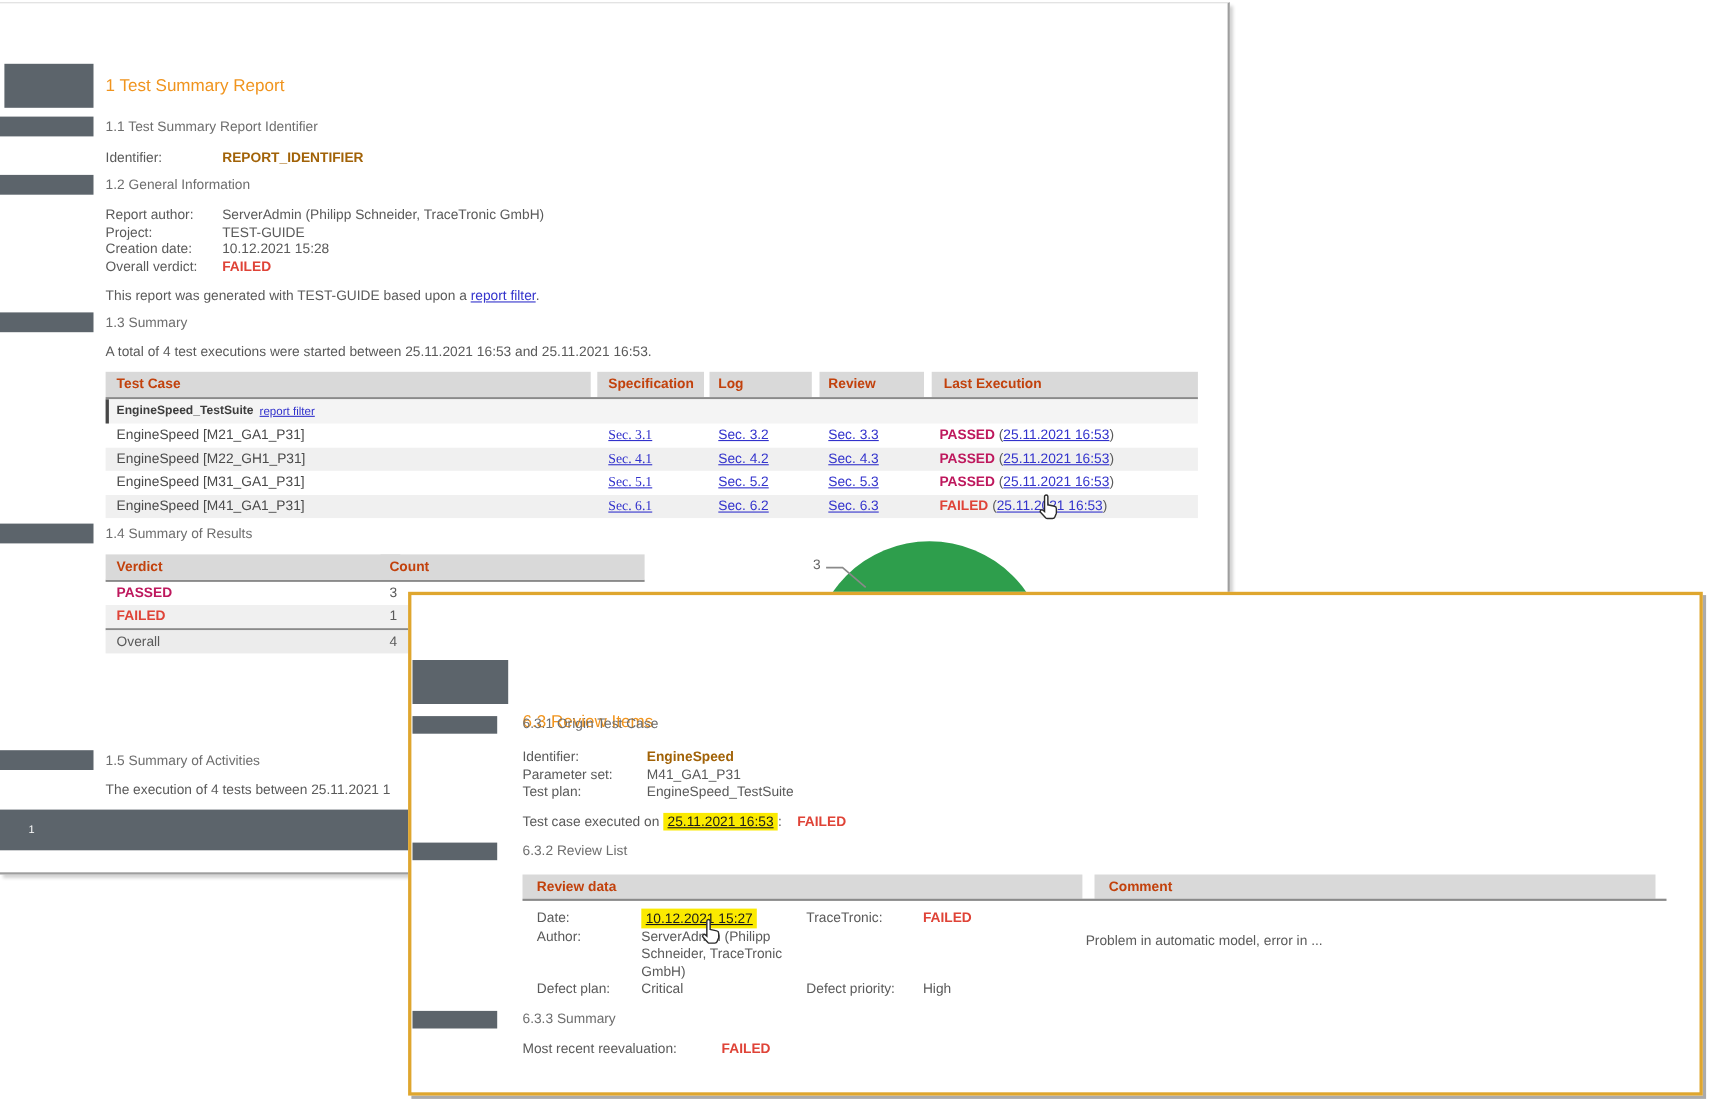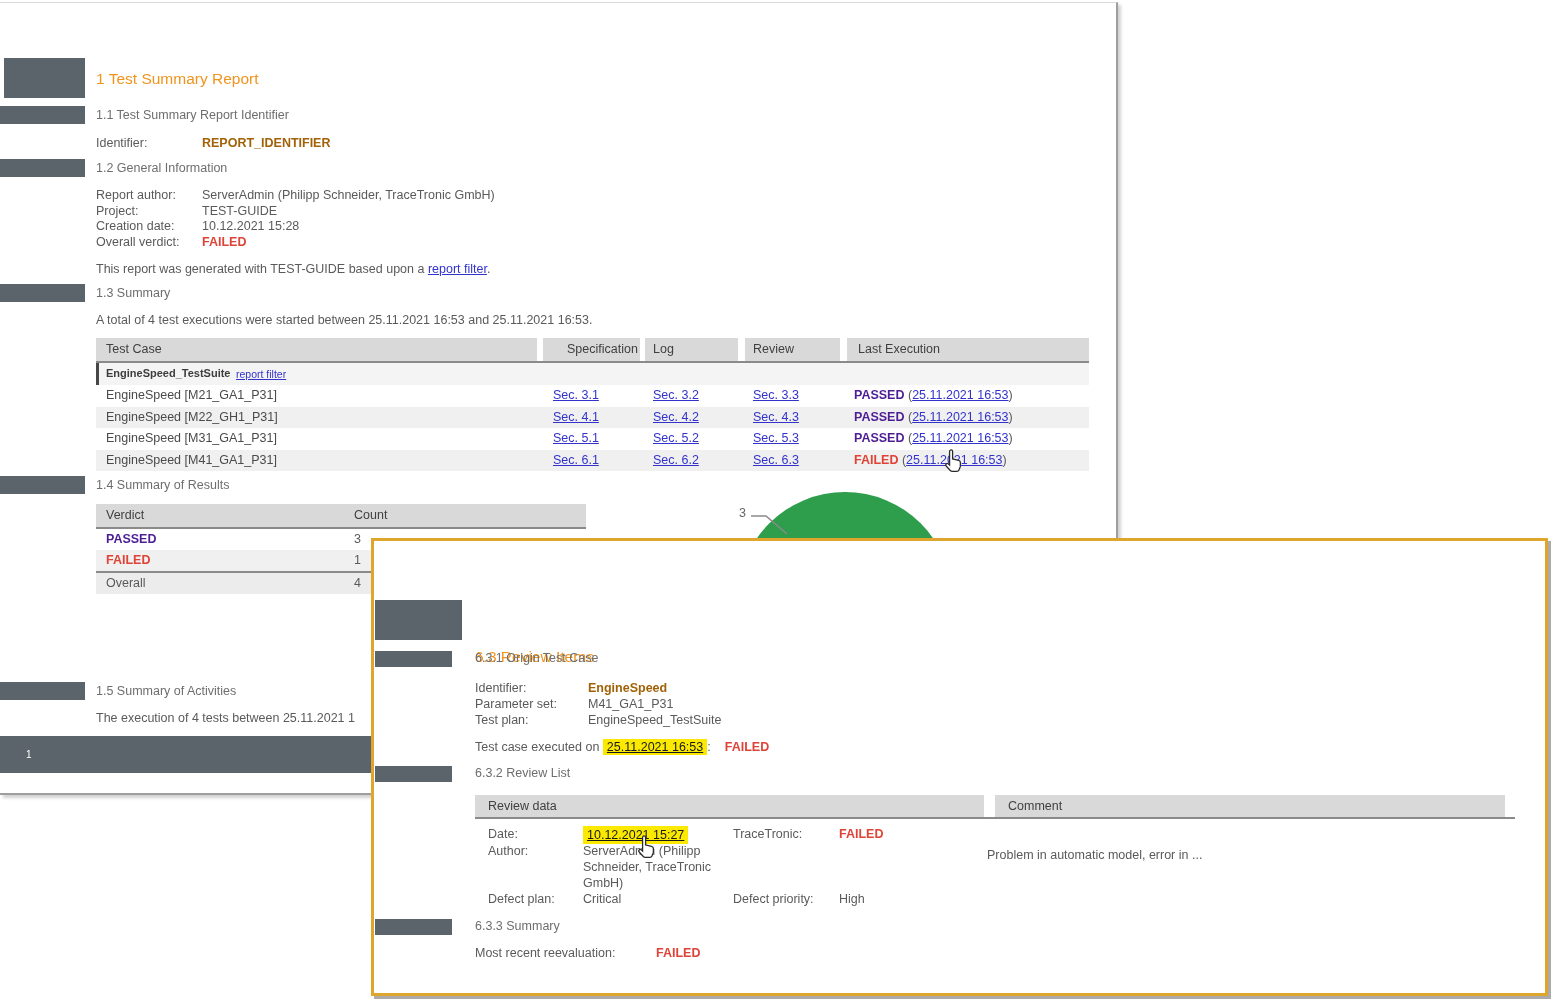--- a/index.html
+++ b/index.html
@@ -14,36 +14,36 @@
     border-top:1px solid #dcdcdc; border-right:2px solid #9e9e9e; border-bottom:2px solid #9e9e9e;
     box-shadow:3px 3px 3px rgba(0,0,0,.18);
   }
   .block { position:absolute; background:#5c646b; }
   .h1-text { position:absolute; font-size:15.5px; color:#f0941e; }
   .h2-text { position:absolute; font-size:12.5px; color:#6e6e6e; }
   .bodytext { position:absolute; color:#5a5a5a; }
   .lbl { color:#5a5a5a; }
   .val-bold { color:#a16207; font-weight:bold; }
   .red { color:#df4337; font-weight:bold; }
-  .green { color:#4c1d95; font-weight:bold; }
+  .green { color:#be185d; font-weight:bold; }
   a.blue { color:#3333cc; text-decoration:underline; cursor:pointer; }
   .kv-grid { display:grid; grid-template-columns:106px auto; line-height:15.6px; }
   
   .sumtab { position:absolute; left:96px; top:335px; width:993px; }
-  .hcell { position:absolute; top:0; height:23px; background:#d9d9d9; color:#404040; line-height:23px; }
+  .hcell { position:absolute; top:0; height:23px; background:#d9d9d9; color:#c2410c; line-height:23px;font-weight:bold; }
   .headrow { position:relative; height:23px; }
   .headline { position:relative; height:2px; background:#8a8a8a; width:993px; }
   .suiterow { position:relative; height:22px; background:#f4f4f4; border-left:3px solid #474747; }
   .suitename { position:absolute; left:7px; top:4px; font-size:11px; font-weight:bold; color:#3d3d3d; }
   .suitelink { position:absolute; left:137px; top:5px; font-size:10.5px; }
   .trow { position:relative; height:21.5px; }
   .trow.alt { background:#f0f0f0; }
   .trow .c { position:absolute; top:3px; }
   .c-name { left:10px; color:#4a4a4a; }
-  .c-spec { left:457px; } .c-log { left:557px; } .c-rev { left:657px; } .c-last { left:758px; }
+  .c-spec { left:457px;font-family:Liberation Serif, serif; } .c-log { left:557px; } .c-rev { left:657px; } .c-last { left:758px; }
   .paren { color:#5a5a5a; }
   
   .vtab { position:absolute; left:96px; top:501px; width:490px; }
   .vrow { position:relative; height:21px; }
   .vrow .v1 { position:absolute; left:10px; top:3px; }
   .vrow .v2 { position:absolute; left:258px; top:3px; color:#5a5a5a; }
   .sepline { height:2px; background:#8a8a8a; width:490px; }
   
   .pie { position:absolute; left:738px; top:489px; width:214px; height:214px; border-radius:50%; background:#2e9e4c; }
   .pie-label { position:absolute; left:739px; top:503px; font-size:12.5px; color:#666; }
@@ -102,21 +102,21 @@
     <div class="bodytext" style="left:96px; top:259px;">
       <span>This report was generated with TEST-GUIDE based upon a </span><a class="blue">report filter</a><span>.</span>
     </div>
 
     <div class="h2-text" style="left:96px; top:283px;">1.3 Summary</div>
     <div class="bodytext" style="left:96px; top:310px;">A total of 4 test executions were started between 25.11.2021 16:53 and 25.11.2021 16:53.</div>
 
     <div class="sumtab">
       <div class="headrow">
         <div class="hcell" style="left:0; width:441px; padding-left:10px;">Test Case</div>
-        <div class="hcell" style="left:447px; width:97px; padding-left:24px;">Specification</div>
+        <div class="hcell" style="left:447px; width:97px; padding-left:10px;">Specification</div>
         <div class="hcell" style="left:549px; width:93px; padding-left:8px;">Log</div>
         <div class="hcell" style="left:649px; width:95px; padding-left:8px;">Review</div>
         <div class="hcell" style="left:751px; width:242px; padding-left:11px;">Last Execution</div>
       </div>
       <div class="headline"></div>
       <div class="suiterow">
         <span class="suitename">EngineSpeed_TestSuite</span>
         <a class="blue suitelink">report filter</a>
       </div>
 

